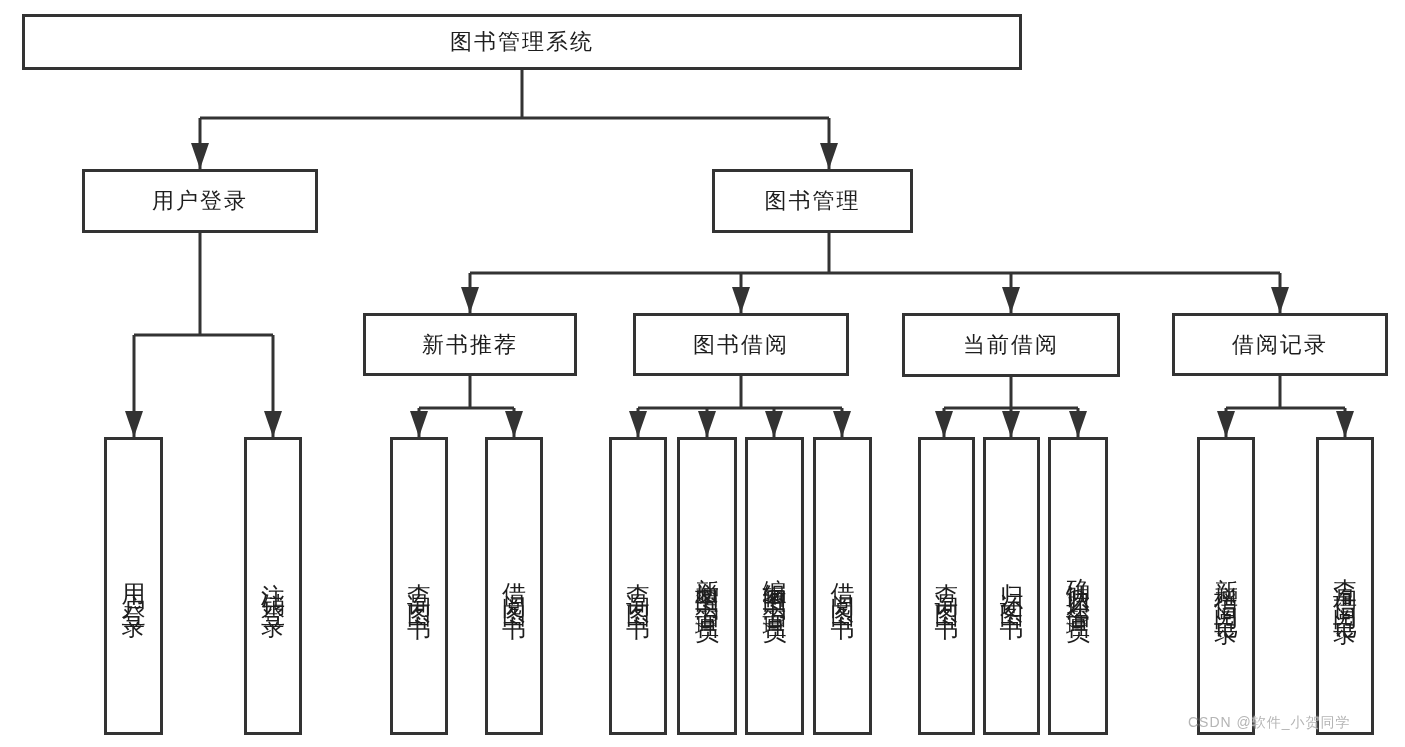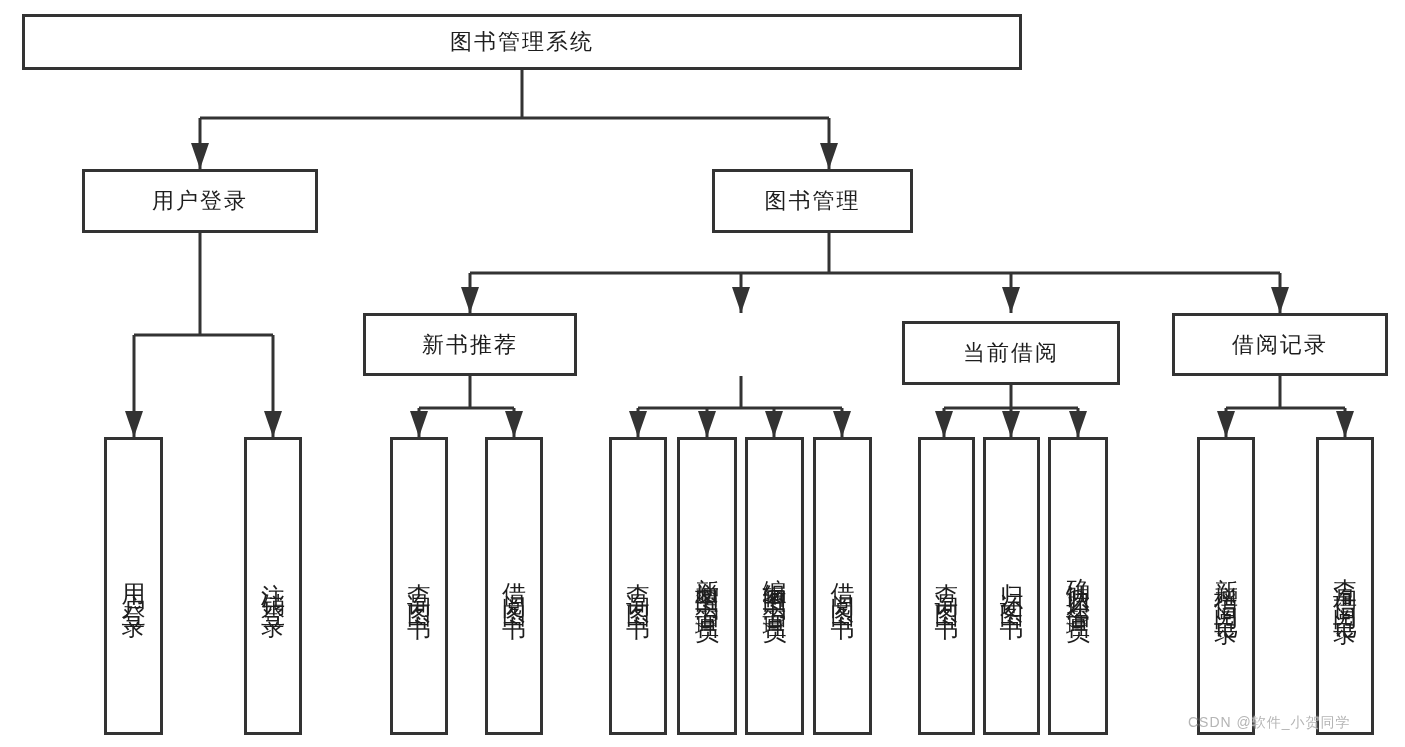--- a/index.html
+++ b/index.html
@@ -113,21 +113,22 @@
       <path d="M1345 408 V437" marker-end="url(#arw)"></path>
     </g>
   </svg>
 
   <div class="hbox" style="left:22px; top:14px; width:1000px; height:56px;">图书管理系统</div>
 
   <div class="hbox" style="left:82px; top:169px; width:236px; height:64px;">用户登录</div>
   <div class="hbox" style="left:712px; top:169px; width:201px; height:64px;">图书管理</div>
 
   <div class="hbox" style="left:363px; top:313px; width:214px; height:63px;">新书推荐</div>
-  <div class="hbox" style="left:902px; top:321px; width:218px; height:64px;">当前借阅</div>
+  <div class="hbox" style="left:633px; top:313px; width:216px; height:63px;">图书借阅</div>
+  <div class="hbox" style="left:902px; top:313px; width:218px; height:64px;">当前借阅</div>
   <div class="hbox" style="left:1172px; top:313px; width:216px; height:63px;">借阅记录</div>
 
   <div class="leaf" style="left:104px; width:59px;">
     <span class="vtext ls4">用户登录</span>
   </div>
   <div class="leaf" style="left:244px; width:58px;">
     <span class="vtext ls4">注销登录</span>
   </div>
 
   <div class="leaf" style="left:390px; width:58px;">

